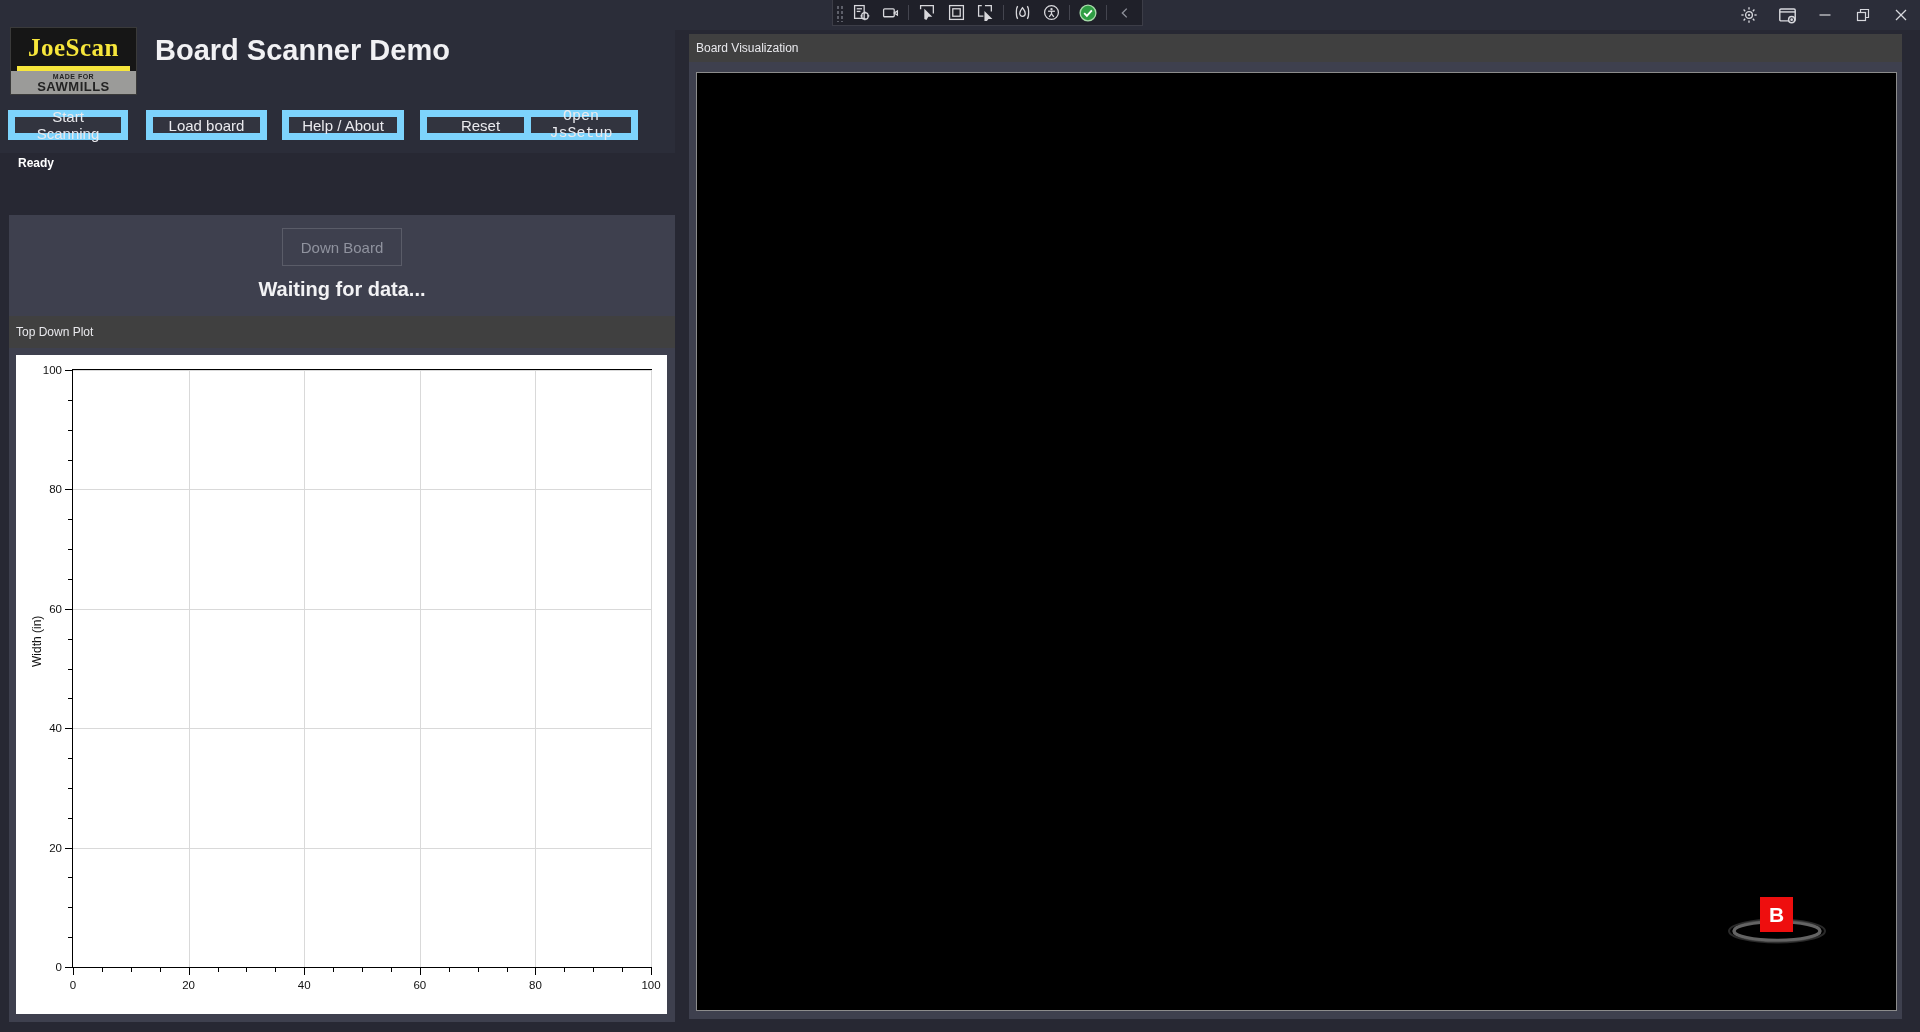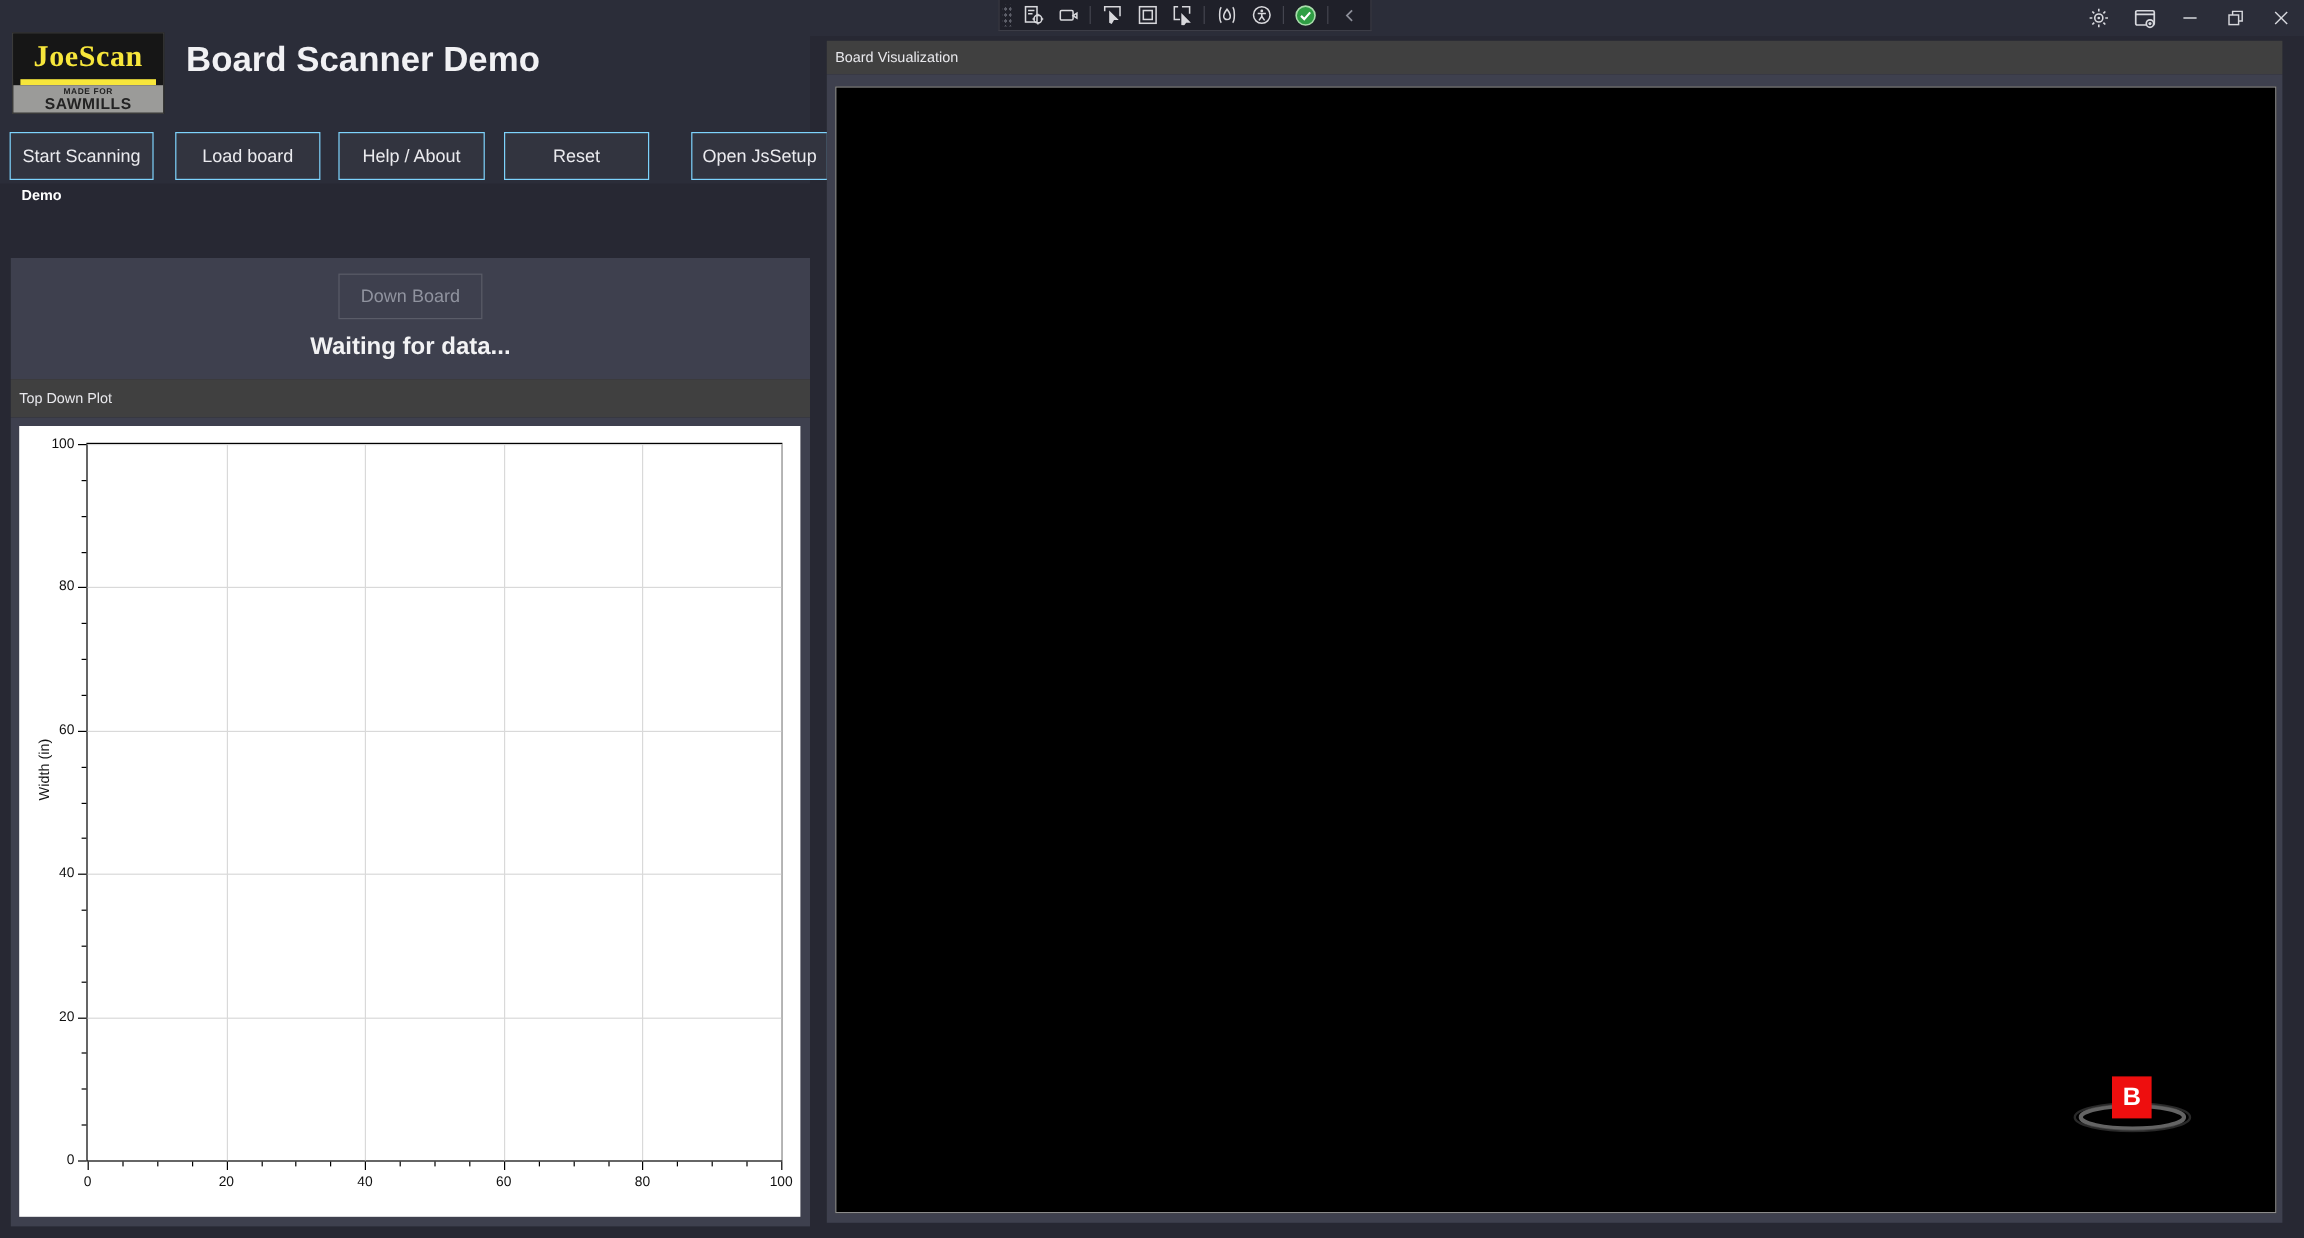--- a/index.html
+++ b/index.html
@@ -31,21 +31,21 @@
   #logo-top{flex:0 0 38px;display:flex;align-items:center;justify-content:center;background:#161616;}
   #logo-name{font-family:"Liberation Serif","DejaVu Serif",serif;font-weight:700;font-size:25px;color:#f7e63b;
              letter-spacing:.5px;line-height:1;}
   #logo-bar{flex:0 0 5px;background:#f7e63b;margin:0 6px;}
   #logo-bottom{flex:1;background:#9b9b99;display:flex;flex-direction:column;align-items:center;justify-content:center;line-height:1;}
   #logo-madefor{font-size:7px;font-weight:700;color:#232323;letter-spacing:.5px;}
   #logo-sawmills{font-size:13px;font-weight:700;color:#232323;letter-spacing:.5px;}
 
   #app-title{left:155px;top:34px;font-size:29px;font-weight:700;color:#f1f1f4;}
 
-  .main-btn{position:absolute;top:110px;height:40px;background:#32343f;border:1px solid #7dd3fc;
+  .main-btn{position:absolute;top:110px;height:30px;background:#32343f;border:7px solid #7dd3fc;
             color:#eaeaee;font-size:15px;font-family:inherit;display:flex;align-items:center;justify-content:center;
             box-sizing:border-box;cursor:pointer;}
   #status-ready{left:18px;top:156px;font-size:12px;font-weight:700;color:#ffffff;}
 
   .section-header{background:#404040;color:#e8e8ec;font-size:12px;display:flex;align-items:center;padding-left:7px;box-sizing:border-box;}
   .section-body{background:#3e404e;}
 
   #bd-header{left:9px;top:183px;width:666px;height:32px;}
   #bd-body{left:9px;top:215px;width:666px;height:101px;}
   #save-board{position:absolute;left:273px;top:13px;width:120px;height:38px;background:transparent;
@@ -212,23 +212,23 @@
       <span id="logo-sawmills">SAWMILLS</span>
     </div>
   </div>
 
   <div id="app-title" class="abs">Board Scanner Demo</div>
 
   <button class="main-btn" style="left:8px;width:120px;">Start Scanning</button>
   <button class="main-btn" style="left:146px;width:121px;">Load board</button>
   <button class="main-btn" style="left:282px;width:122px;">Help / About</button>
   <button class="main-btn" style="left:420px;width:121px;">Reset</button>
-  <button class="main-btn" style="left:576px;width:114px;">Open JsSetup</button>
-
-  <div id="status-ready" class="abs">Demo</div>
+  <button class="main-btn" style="left:524px;width:114px;font-family:Liberation Mono, monospace;">Open JsSetup</button>
+
+  <div id="status-ready" class="abs">Ready</div>
 
   <div id="bd-body" class="abs section-body">
     <button id="save-board" disabled="">Down Board</button>
     <div id="waiting-text">Waiting for data...</div>
   </div>
 
   <div id="tdp-header" class="abs section-header">
     <span>Top Down Plot</span>
   </div>
   <div id="tdp-body" class="abs section-body">

